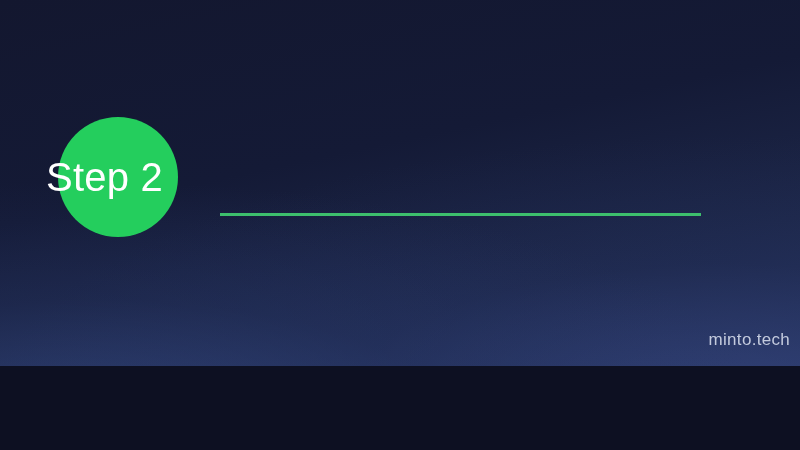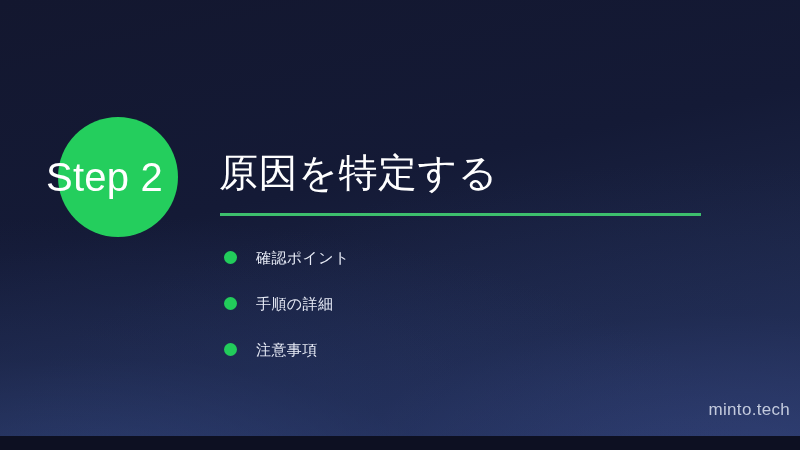--- a/index.html
+++ b/index.html
@@ -6,21 +6,21 @@
     margin: 0;
     padding: 0;
     background: #0d1022;
   }
   body {
     font-family: "Liberation Sans", "DejaVu Sans", sans-serif;
   }
   #slide {
     position: relative;
     width: 800px;
-    height: 436px;
+    height: 366px;
     overflow: hidden;
     background:
       radial-gradient(120% 95% at 12% 118%, rgba(56,78,140,0.62) 0%, rgba(40,56,106,0.30) 38%, rgba(20,26,55,0.0) 72%),
       radial-gradient(125% 100% at 92% 112%, rgba(58,76,138,0.58) 0%, rgba(36,50,98,0.26) 40%, rgba(18,24,52,0.0) 75%),
       linear-gradient(168deg, #13172f 0%, #141a36 42%, #1d2749 72%, #26335e 100%);
   }
 
   
   .step-badge {
     position: absolute;
@@ -106,38 +106,19 @@
   }
 </style>
 </head>
 <body>
 
 <div id="slide">
 
   <div class="step-badge"></div>
   <div class="step-label">Step 2</div>
 
-  <div class="title">原因を特定する</div>
 
   <div class="divider"></div>
 
-  <div class="bullets">
-
-    <div class="bullet-row">
-      <span class="bullet-dot"></span>
-      <span class="bullet-text">確認ポイント</span>
-    </div>
-
-    <div class="bullet-row">
-      <span class="bullet-dot"></span>
-      <span class="bullet-text">手順の詳細</span>
-    </div>
-
-    <div class="bullet-row">
-      <span class="bullet-dot"></span>
-      <span class="bullet-text">注意事項</span>
-    </div>
-
-  </div>
 
   <div class="watermark">minto.tech</div>
 
 </div>
 
 </body></html>

